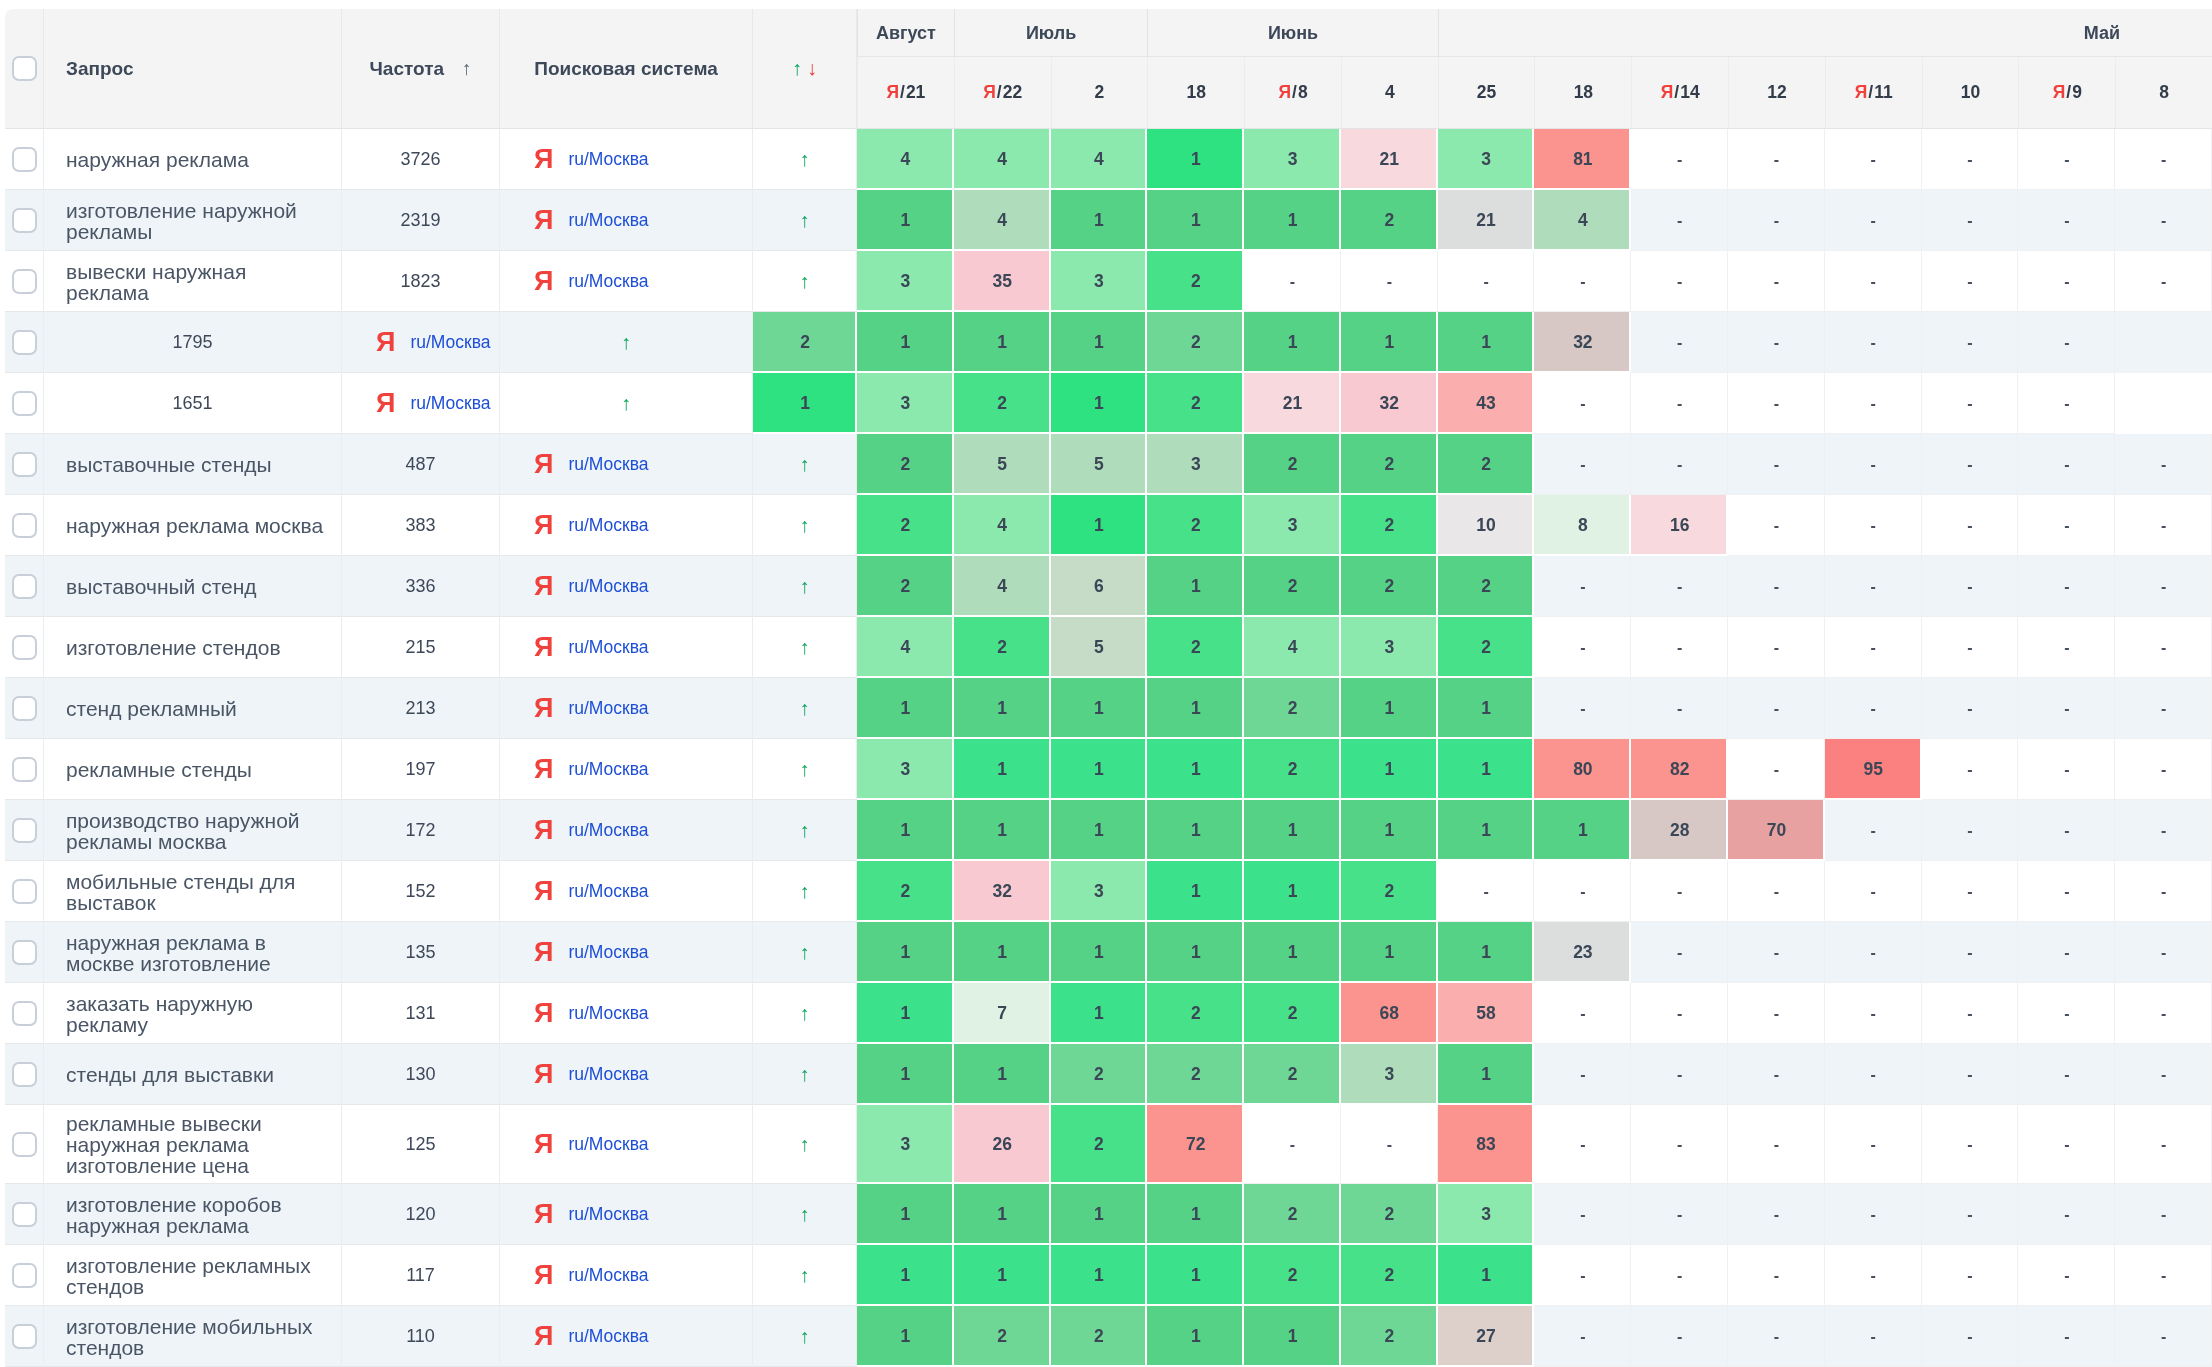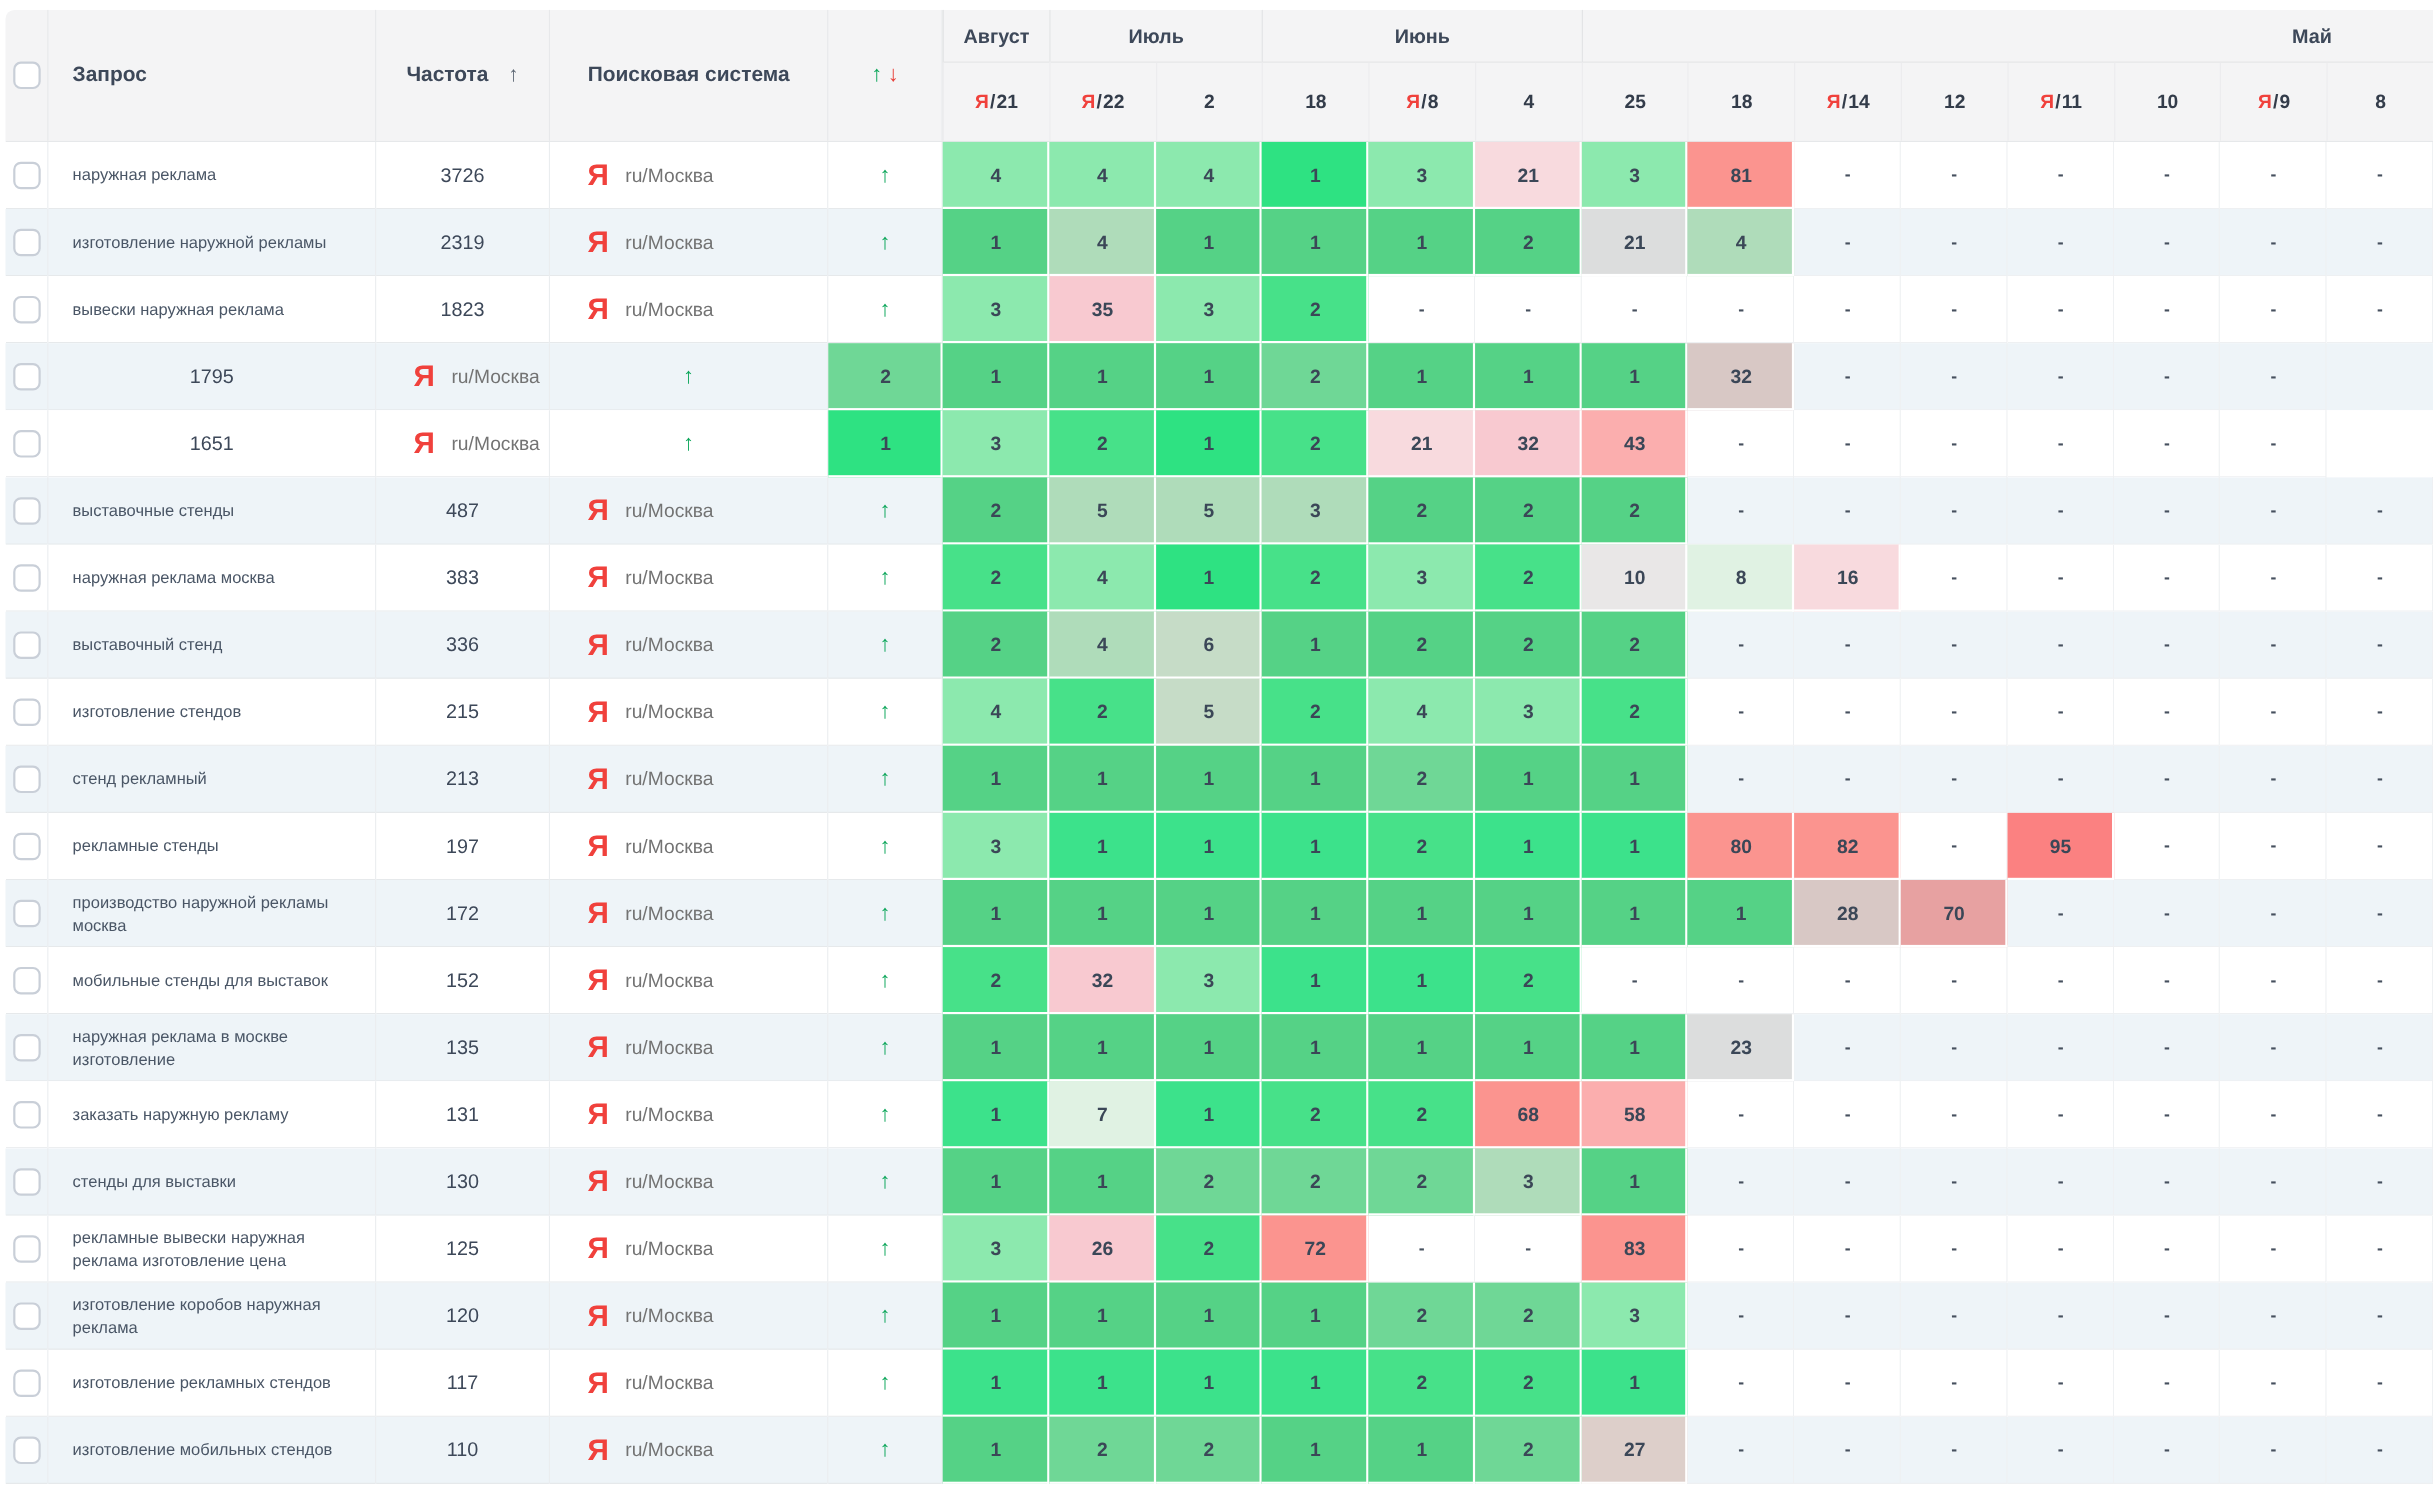--- a/index.html
+++ b/index.html
@@ -29,25 +29,25 @@
   .dhead .ya { color:#f0413c; }
   .dhead .slash { font-weight:bold; color:#333c4a; padding:0 1px; }
 
   
   .row { background:#fff; }
   .row.tinted { background:#eef4f8; }
   .bcell { display:flex; align-items:center; box-shadow:inset 0 -1px 0 #e6e9eb;
            border-right:1px solid #eaedef; min-height:61px; }
   .cb-cell { justify-content:center; }
   .cb { width:25px; height:25px; border:2px solid #c9cfd8; border-radius:7px; background:#fff; }
-  .query-cell { padding:8px 14px 8px 22px; color:#4a5666; font-size:15px; line-height:21px; }
+  .query-cell { padding:8px 14px 8px 22px; color:#4a5666; font-size:21px; line-height:21px; }
   .freq-cell { justify-content:center; color:#3d4859; font-size:18px; }
   .engine-cell { padding-left:34px; gap:15px; }
   .engine-cell .ya-letter { color:#f0413c; font-size:27px; font-weight:bold; line-height:1; }
-  .engine-cell .region { color:#737373; font-size:17.5px; }
+  .engine-cell .region { color:#1d4ed8; font-size:17.5px; }
   .trend-cell { justify-content:center; }
   .trend-cell .tr-up { color:#0ca65a; font-size:20px; font-weight:bold; }
 
   .dcell { position:relative; display:flex; align-items:center; justify-content:center;
            box-shadow:inset -1px -1px 0 #eef0f2; min-height:61px; }
   .dcell .fill { position:absolute; inset:0; border-right:2px solid #fff; border-bottom:2px solid #fff; }
   .dcell .val { position:relative; z-index:1; color:#3b4757; font-size:17.5px; font-weight:600; }
   .dcell .val.dash { font-weight:bold; font-size:16px; color:#46505e; }
 </style>
 </head>

